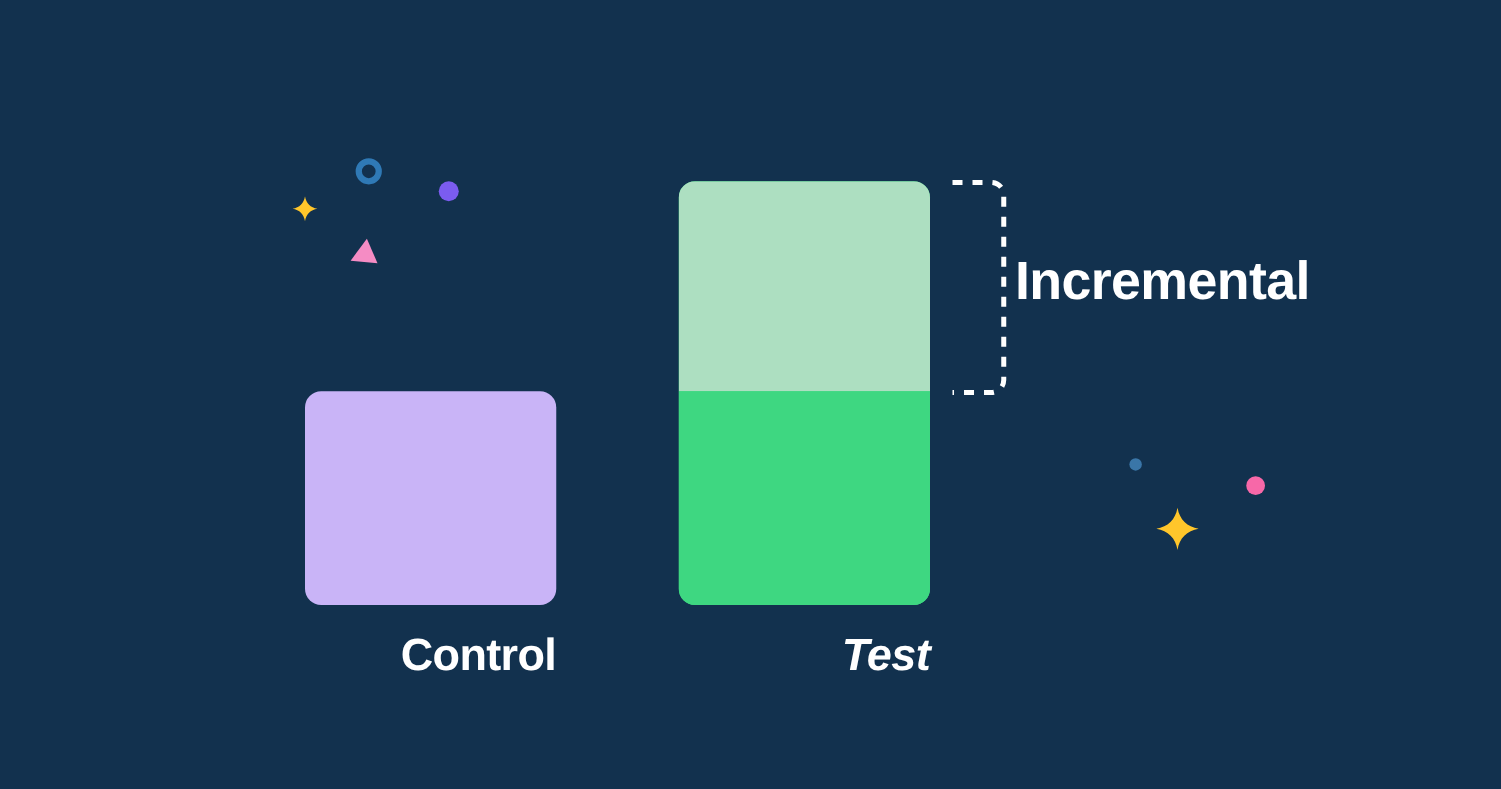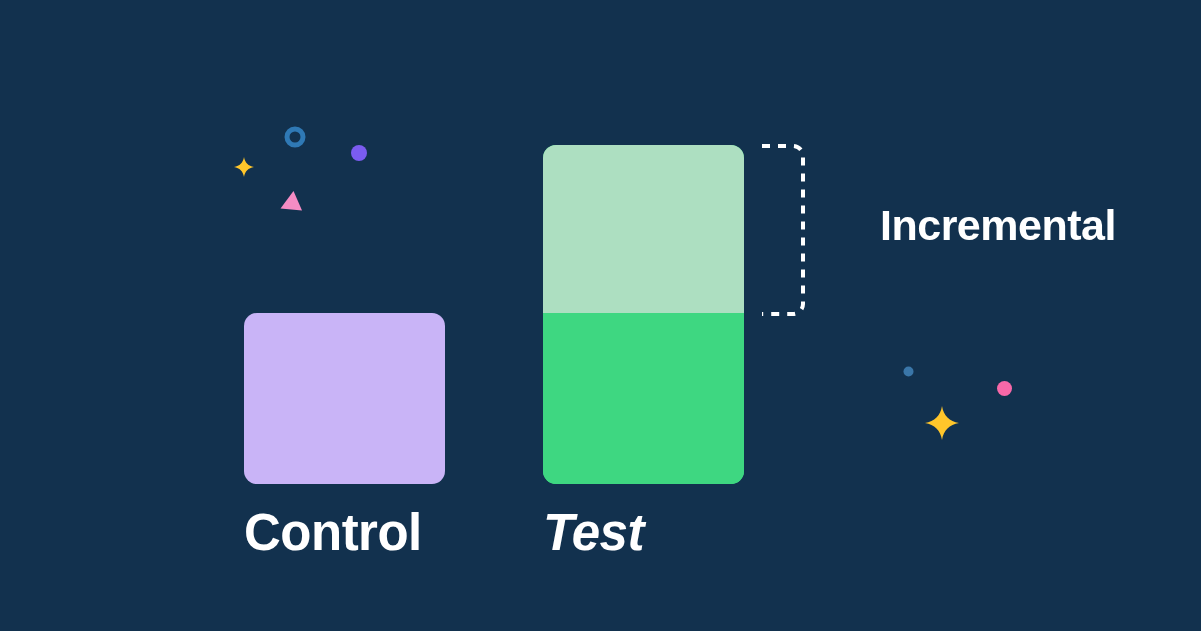--- a/index.html
+++ b/index.html
@@ -54,25 +54,25 @@
     top: 168px;
     width: 100%;
     height: 171px;
     background: #3ed781;
   }
 
   
   .bar-label {
     position: absolute;
     color: #ffffff;
-    font-size: 51px;
+    font-size: 36px;
     font-weight: bold;
     letter-spacing: -0.5px;
     white-space: nowrap;
-    text-align: left;
+    text-align: right;
   }
   #control-label {
     left: 244px;
     top: 503px;
     width: 201px;
   }
   #test-label {
     left: 543px;
     top: 503px;
     width: 201px;
@@ -88,21 +88,21 @@
     height: 174px;
   }
   #incremental-bracket svg {
     display: block;
     overflow: visible;
   }
 
   
   #incremental-label {
     position: absolute;
-    left: 880px;
+    left: 812px;
     top: 201px;
     color: #ffffff;
     font-size: 43px;
     font-weight: bold;
     letter-spacing: -0.5px;
     white-space: nowrap;
   }
 
   
   .deco {

